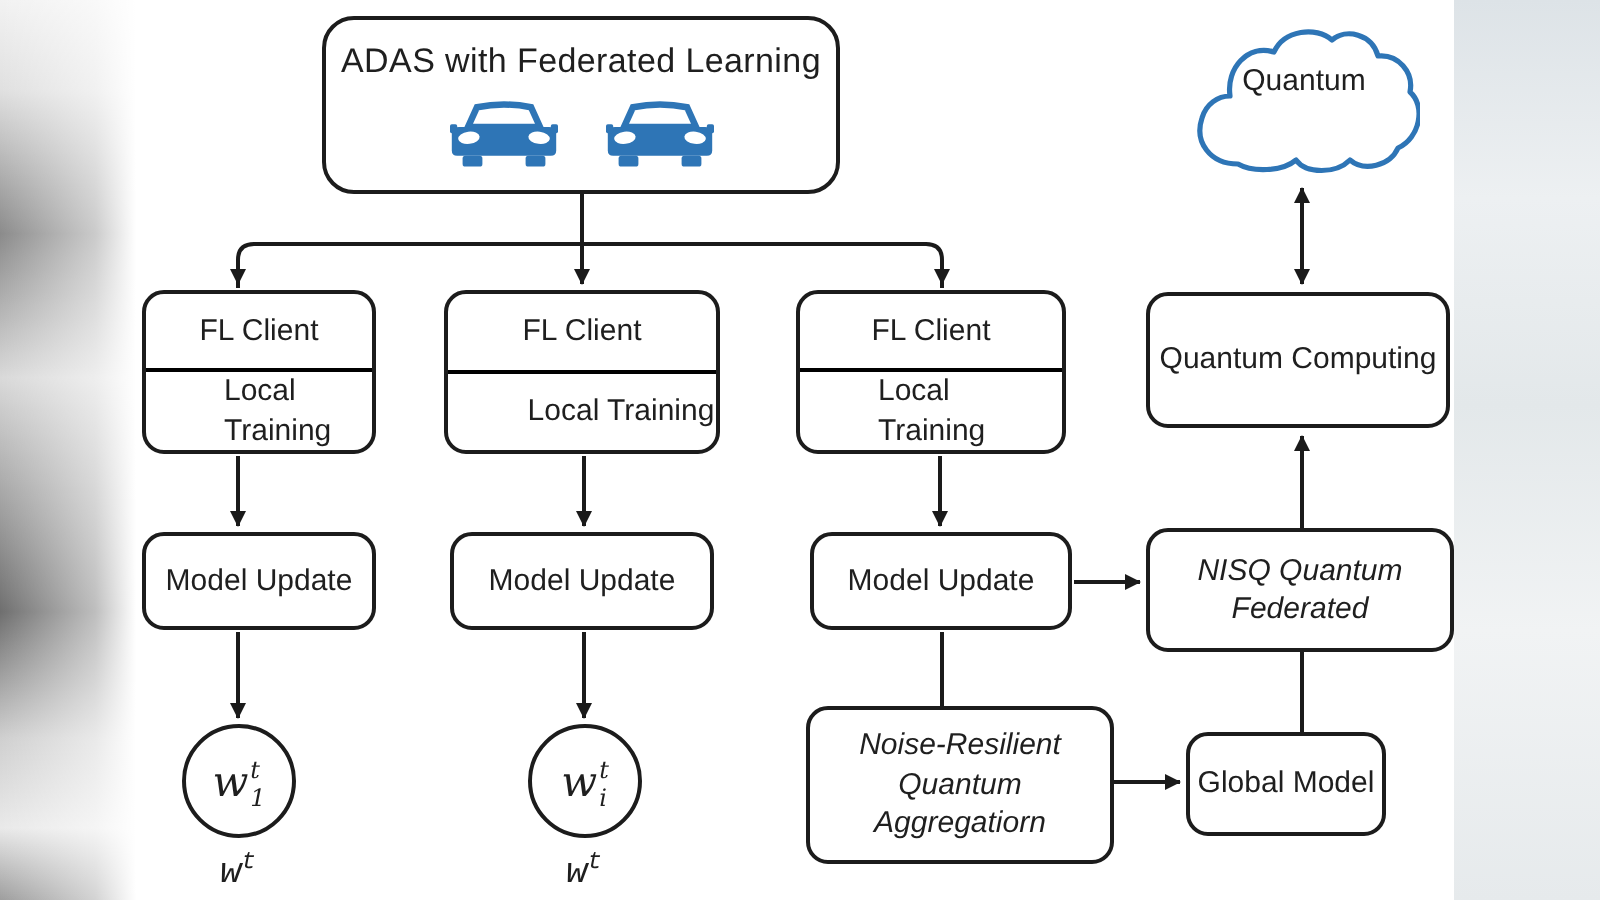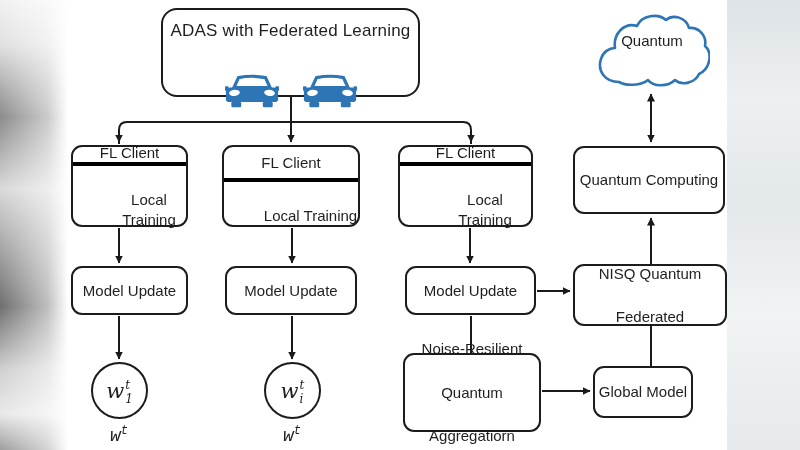--- a/index.html
+++ b/index.html
@@ -17,29 +17,29 @@
     background:linear-gradient(to right,rgba(255,255,255,0) 0%,rgba(255,255,255,.55) 70%,#ffffff 100%);
   }
   .bg-right{
     position:absolute;left:727px;top:0;width:73px;height:450px;
     background:linear-gradient(to bottom,#dde3e7 0%,#edf0f2 22%,#e3e8ea 45%,#f1f3f4 70%,#e6eaec 100%);
   }
   .canvas{position:absolute;left:68px;top:0;width:659px;height:450px;background:#ffffff;}
 
   .box{
     position:absolute;background:#fff;border:2px solid #1c1c1c;border-radius:11px;
-    display:flex;align-items:center;justify-content:center;text-align:center;
-    box-sizing:border-box;font-size:15px;line-height:1.3;gap:24px;
-  }
-  .multiline{flex-direction:column;}
+    display:flex;align-items:center;justify-content:center;
+    box-sizing:border-box;font-size:15px;line-height:1.3;
+  }
+  .multiline{flex-direction:column;font-style:italic;}
   .adas-box{border-radius:16px;flex-direction:column;justify-content:flex-start;padding-top:10px;}
   .adas-title{font-size:17px;letter-spacing:.2px;}
   .cars-row{display:flex;gap:24px;margin-top:7px;}
   .fl-box{flex-direction:column;padding:0;align-items:stretch;}
-  .fl-top{height:38px;border-bottom:4px solid #000000;display:flex;align-items:center;justify-content:center;}
+  .fl-top{height:38px;border-bottom:2px solid #000000;display:flex;align-items:center;justify-content:center;}
   .fl-bottom{flex:1;display:flex;align-items:center;justify-content:center;padding-left:39px;}
   .circle{
     position:absolute;width:57px;height:57px;border:2px solid #1c1c1c;border-radius:50%;
     background:#fff;box-sizing:border-box;display:flex;align-items:center;justify-content:center;
   }
   .math{font-family:"DejaVu Serif",serif;font-style:italic;}
   .w-main{font-size:21px;}
   .scripts{display:inline-flex;flex-direction:column;align-items:flex-start;font-size:12px;line-height:1;margin-left:1px;transform:translateY(1px);}
   .scripts .sup{margin-bottom:2px;}
   .wt-label{position:absolute;width:60px;text-align:center;font-family:Liberation Mono, monospace;font-style:italic;font-size:18px;}
@@ -151,21 +151,21 @@
 
 <div class="box multiline" style="left:573px;top:264px;width:154px;height:62px;">
   <div>NISQ Quantum</div>
   <div>Federated</div>
 </div>
 
 <div class="box" style="left:593px;top:366px;width:100px;height:52px;">
   <span>Global Model</span>
 </div>
 
-<div class="box multiline" style="left:403px;top:353px;width:138px;height:79px;">
+<div class="box multiline" style="left:403px;top:353px;width:154px;height:79px;">
   <div>Noise-Resilient</div>
   <div>Quantum</div>
   <div>Aggregatiorn</div>
 </div>
 
 <div class="box fl-box" style="left:71px;top:145px;width:117px;height:82px;">
   <div class="fl-top">
       <span>FL Client</span>
     </div>
   <div class="fl-bottom">

